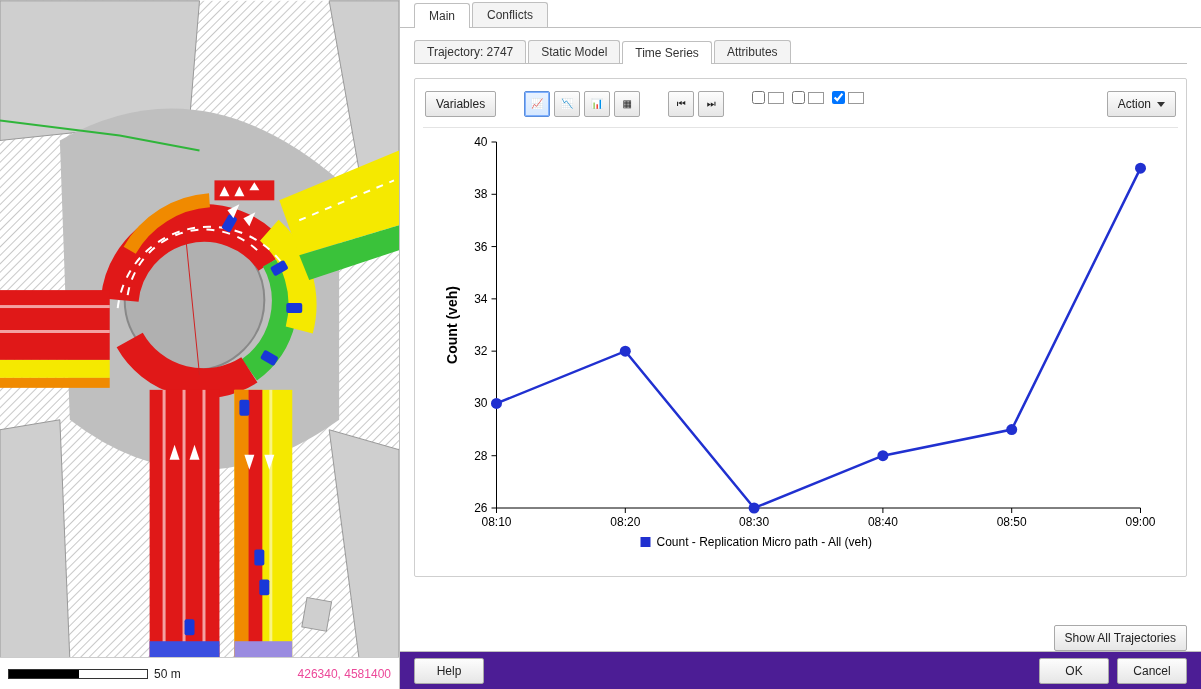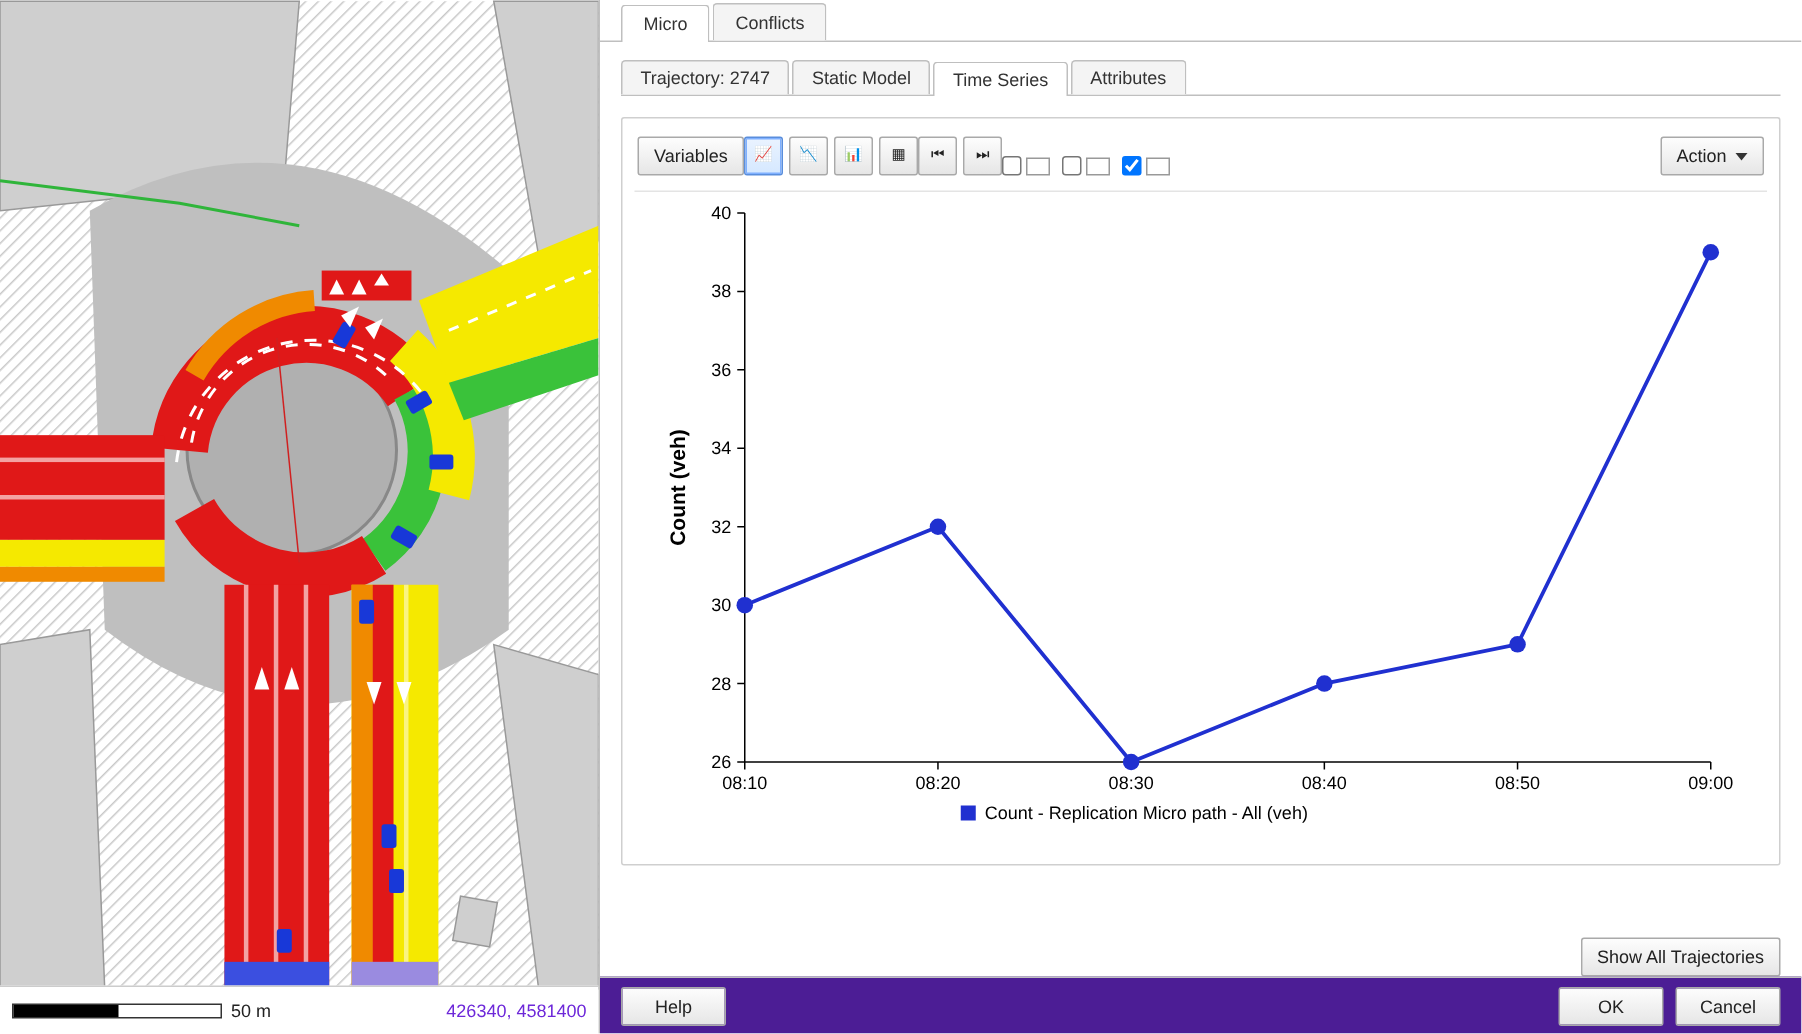--- a/index.html
+++ b/index.html
@@ -6,40 +6,40 @@
   html, body { margin:0; padding:0; width:1201px; height:689px; font-family: "Segoe UI", Tahoma, Arial, sans-serif; font-size:12px; color:#222; background:#fff; overflow:hidden; }
   .root { display:flex; width:100%; height:100%; }
 
   
   .map-pane { position:relative; width:400px; height:100%; border-right:1px solid #bfbfbf; overflow:hidden; }
   .map-svg { width:100%; height:660px; display:block; }
   .map-footer { position:absolute; left:0; right:0; bottom:0; height:32px; display:flex; align-items:center; justify-content:space-between; padding:1px 8px; background:#fff; border-top:1px solid #ccc; }
   .scalebar { display:flex; align-items:center; gap:6px; }
   .scalebar .bar { width:140px; height:10px; border:1px solid #333; background:#fff; position:relative; }
   .scalebar .bar::before { content:""; position:absolute; left:0; top:0; width:70px; height:100%; background:#000; }
-  .coords { color:#6d28d9; }
+  .coords { color:#ec4899; }
 
   
   .right-pane { flex:1; position:relative; display:flex; flex-direction:column; background:#fff; }
 
   
   .top-tabs { display:flex; align-items:flex-end; height:28px; padding-left:14px; border-bottom:1px solid #bfbfbf; gap:0; }
   .top-tab { padding:5px 14px; border:1px solid #bfbfbf; border-bottom:none; background:#f4f4f4; color:#333; border-radius:3px 3px 0 0; margin-right:2px; cursor:pointer; }
   .top-tab.active { background:#fff; position:relative; top:1px; }
 
   .content-area { flex:1; padding:10px 14px 0 14px; position:relative; }
 
   
   .sub-tabs { display:flex; align-items:flex-end; height:26px; border-bottom:1px solid #bfbfbf; }
   .sub-tab { padding:4px 12px; border:1px solid #bfbfbf; border-bottom:none; background:#f4f4f4; color:#333; border-radius:3px 3px 0 0; margin-right:2px; cursor:pointer; font-size:12px; }
   .sub-tab.active { background:#fff; position:relative; top:1px;margin-top:32px; }
 
   
   .chart-frame { border:1px solid #cfcfcf; border-radius:2px; margin-top:14px; padding:8px 8px 12px 8px; background:#fff; }
-  .chart-toolbar { display:flex; align-items:flex-end; gap:0; padding:4px 2px 10px 2px; border-bottom:1px solid #e4e4e4; margin-bottom:6px; }
+  .chart-toolbar { display:flex; align-items:flex-start; gap:28px; padding:4px 2px 10px 2px; border-bottom:1px solid #e4e4e4; margin-bottom:6px; }
   .btn { display:inline-flex; align-items:center; justify-content:center; height:26px; border:1px solid #a9a9a9; background:linear-gradient(#fdfdfd,#e6e6e6); border-radius:2px; padding:0 10px; cursor:pointer; color:#222; font-size:12px; }
   .btn.square { width:26px; padding:0; }
   .btn.active { border-color:#5a8edc; box-shadow:0 0 0 1px #7fb0ff inset; background:linear-gradient(#eaf3ff,#d5e8ff); }
   .btn-group { display:flex; gap:4px; }
   .toggle-group { display:flex; gap:8px; align-items:center; }
   .toggle { display:flex; align-items:center; gap:3px; }
   .toggle input { margin:0; }
   .toggle .mini-icon { width:16px; height:12px; border:1px solid #999; display:inline-block; }
   .action-btn { margin-left:auto; }
   .caret { display:inline-block; width:0; height:0; border-left:4px solid transparent; border-right:4px solid transparent; border-top:5px solid #333; margin-left:6px; }
@@ -153,21 +153,21 @@
         <div class="bar"></div>
         <span>50 m</span>
       </div>
       <div class="coords">426340, 4581400</div>
     </div>
   </div>
 
   <div class="right-pane">
 
     <div class="top-tabs">
-      <div class="top-tab active">Micro</div>
+      <div class="top-tab active">Main</div>
       <div class="top-tab">Conflicts</div>
     </div>
 
     <div class="content-area">
 
       <div class="sub-tabs">
         <div class="sub-tab">Trajectory: 2747</div>
         <div class="sub-tab">Static Model</div>
         <div class="sub-tab active">Time Series</div>
         <div class="sub-tab">Attributes</div>

